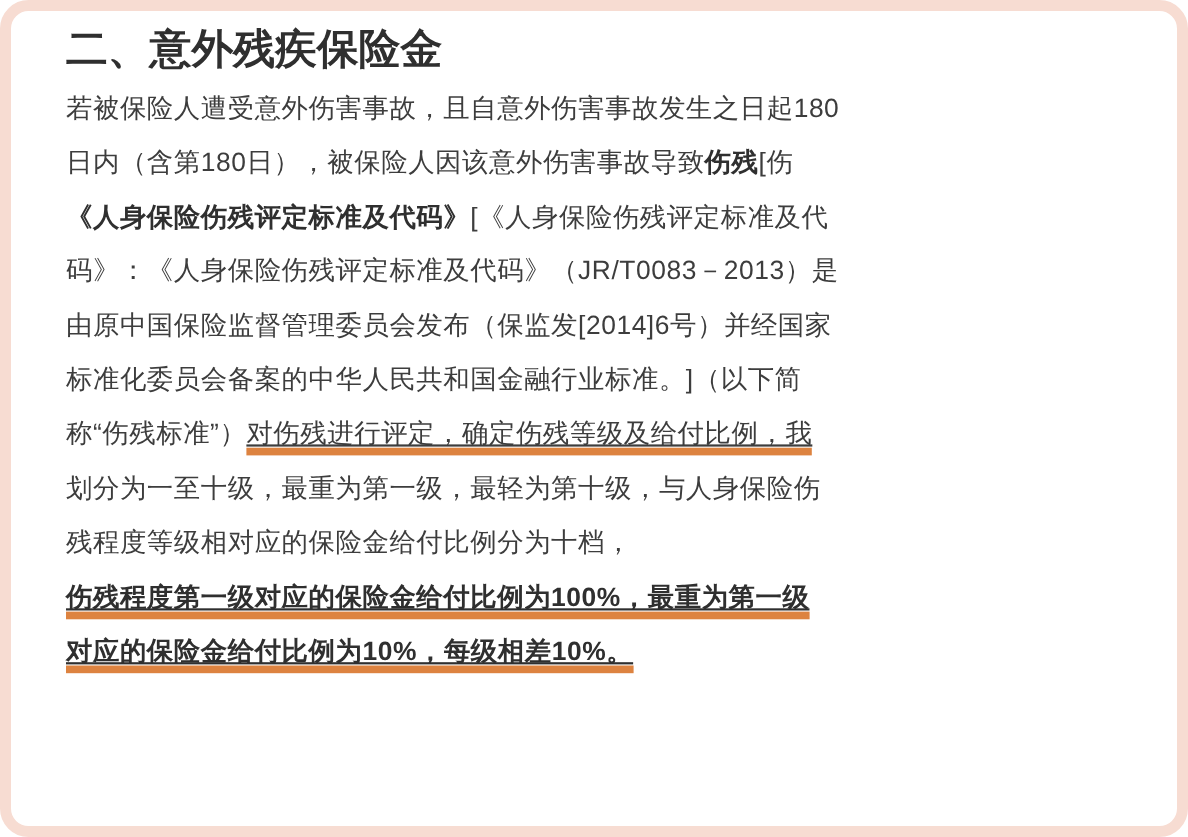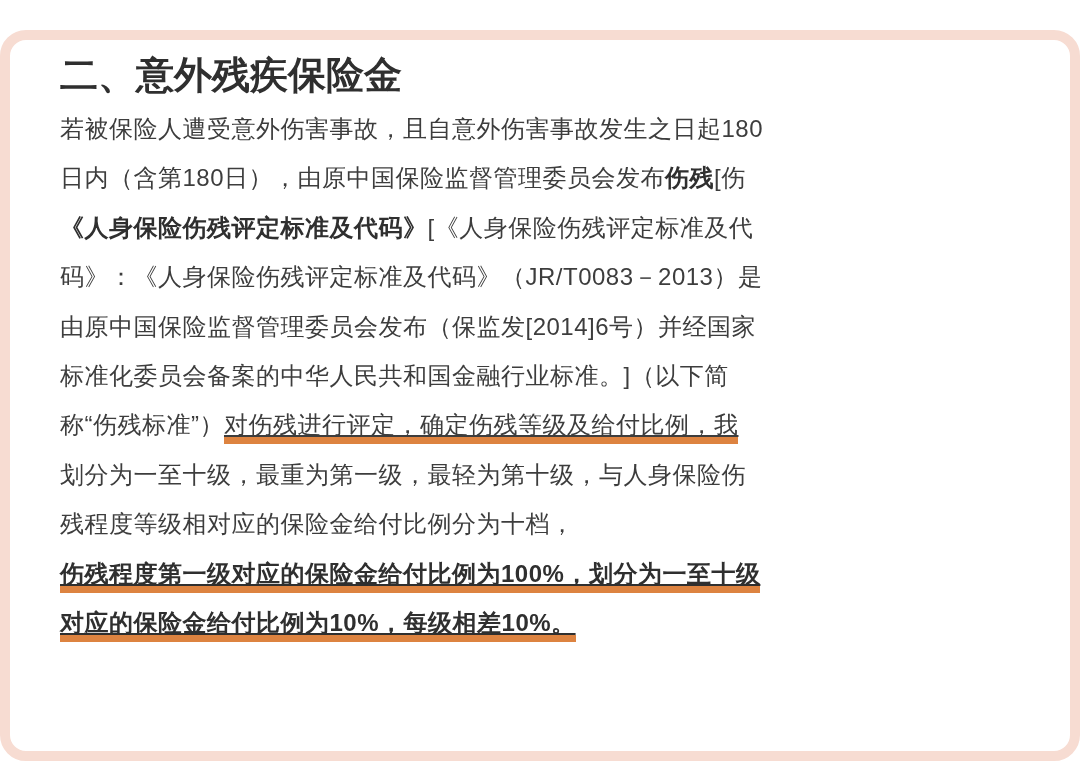--- a/index.html
+++ b/index.html
@@ -12,21 +12,20 @@
   }
   .card {
     position: absolute;
     inset: 0;
     box-sizing: border-box;
     border: 10px solid var(--card-border, #f7dcd2);
     border-radius: 26px;
     background: var(--card-bg, #ffffff);
     padding: 8px 42px 0 50px;
     overflow: hidden;
-    margin-top: 30px;
   }
   .title {
     font-size: 38px;
     line-height: 50px;
     font-weight: bold;
     color: var(--bold-text, #2f2f2f);
     margin: 2px 0 4px 0;
     white-space: nowrap;
   }
   .line {
@@ -46,24 +45,24 @@
     text-decoration: underline;
   }
 </style>
 </head>
 <body style="background: rgb(255, 255, 255);">
 
 <div class="card">
   <div class="title">二、意外残疾保险金</div>
   <div class="body">
       <div class="line"><span>若被保险人遭受意外伤害事故，且自意外伤害事故发生之日起180</span></div>
-      <div class="line"><span>日内（含第180日），由原中国保险监督管理委员会发布</span><span class="seg-b">伤残</span><span>[伤</span></div>
+      <div class="line"><span>日内（含第180日），被保险人因该意外伤害事故导致</span><span class="seg-b">伤残</span><span>[伤</span></div>
       <div class="line"><span class="seg-b">《人身保险伤残评定标准及代码》</span><span>[《人身保险伤残评定标准及代</span></div>
       <div class="line"><span>码》：《人身保险伤残评定标准及代码》（JR/T0083－2013）是</span></div>
       <div class="line"><span>由原中国保险监督管理委员会发布（保监发[2014]6号）并经国家</span></div>
       <div class="line"><span>标准化委员会备案的中华人民共和国金融行业标准。]（以下简</span></div>
       <div class="line"><span>称“伤残标准”）</span><span class="seg-u">对伤残进行评定，确定伤残等级及给付比例，我</span></div>
       <div class="line"><span>划分为一至十级，最重为第一级，最轻为第十级，与人身保险伤</span></div>
       <div class="line"><span>残程度等级相对应的保险金给付比例分为十档，</span></div>
-      <div class="line"><span class="seg-b seg-u">伤残程度第一级对应的保险金给付比例为100%，划分为一至十级</span></div>
+      <div class="line"><span class="seg-b seg-u">伤残程度第一级对应的保险金给付比例为100%，最重为第一级</span></div>
       <div class="line"><span class="seg-b seg-u">对应的保险金给付比例为10%，每级相差10%。</span></div>
     </div>
 </div>
 
 </body></html>

